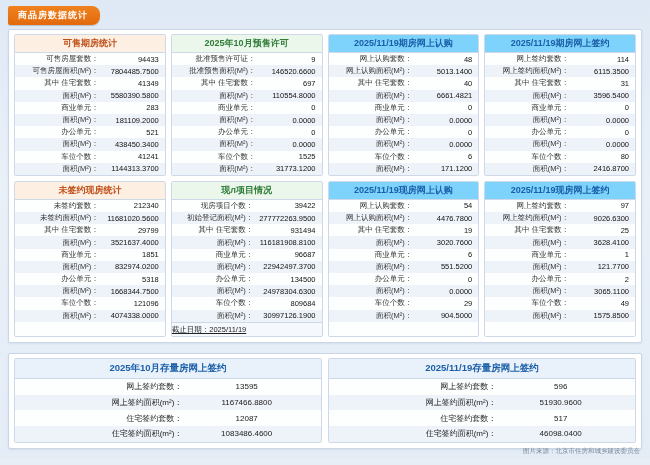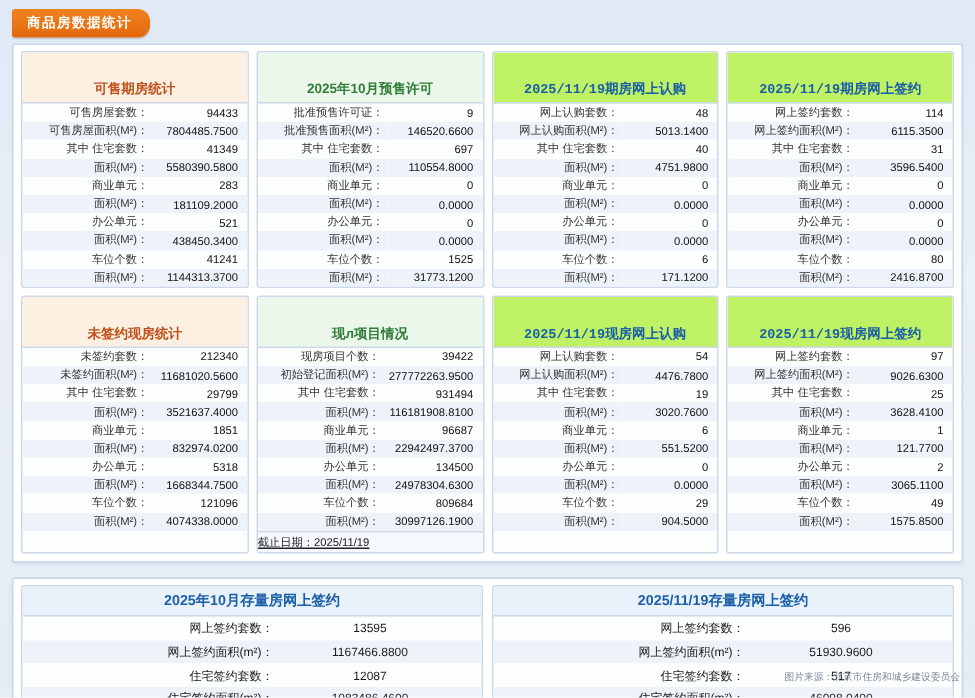--- a/index.html
+++ b/index.html
@@ -46,26 +46,26 @@
   .card{
     border:1px solid #cdd9e8;
     background:#fdfefe;
     border-radius:2px;
     overflow:hidden;
   }
   .card-title{
     text-align:center;
     font-weight:bold;
     font-size:9px;
-    padding:18px 0 2px 0;
+    padding:2px 0 2px 0;
     border-bottom:1px solid #cdd9e8;
   }
   .t-orange{color:#c0501a;background:#fdf0e2;}
   .t-green{color:#2f7d36;background:#ecf7ec;}
-  .t-blue{color:#1b5fa8;background:#bef264;font-family:Liberation Mono, monospace;}
+  .t-blue{color:#1b5fa8;background:#7dd3fc;}
   table.kv{
     width:100%;
     border-collapse:collapse;
     font-size:7.5px;
   }
   table.kv td{
     padding:1.1px 3px;
     white-space:nowrap;
     overflow:hidden;
   }
@@ -240,21 +240,21 @@
             <tr class="alt">
                   <td class="k">网上认购面积(M²)：</td>
                   <td class="v">5013.1400</td>
                 </tr>
             <tr>
                   <td class="k">其中  住宅套数：</td>
                   <td class="v">40</td>
                 </tr>
             <tr class="alt">
                   <td class="k">面积(M²)：</td>
-                  <td class="v">4751.9800</td>
+                  <td class="v">6661.4821</td>
                 </tr>
             <tr>
                   <td class="k">商业单元：</td>
                   <td class="v">0</td>
                 </tr>
             <tr class="alt">
                   <td class="k">面积(M²)：</td>
                   <td class="v">0.0000</td>
                 </tr>
             <tr>

